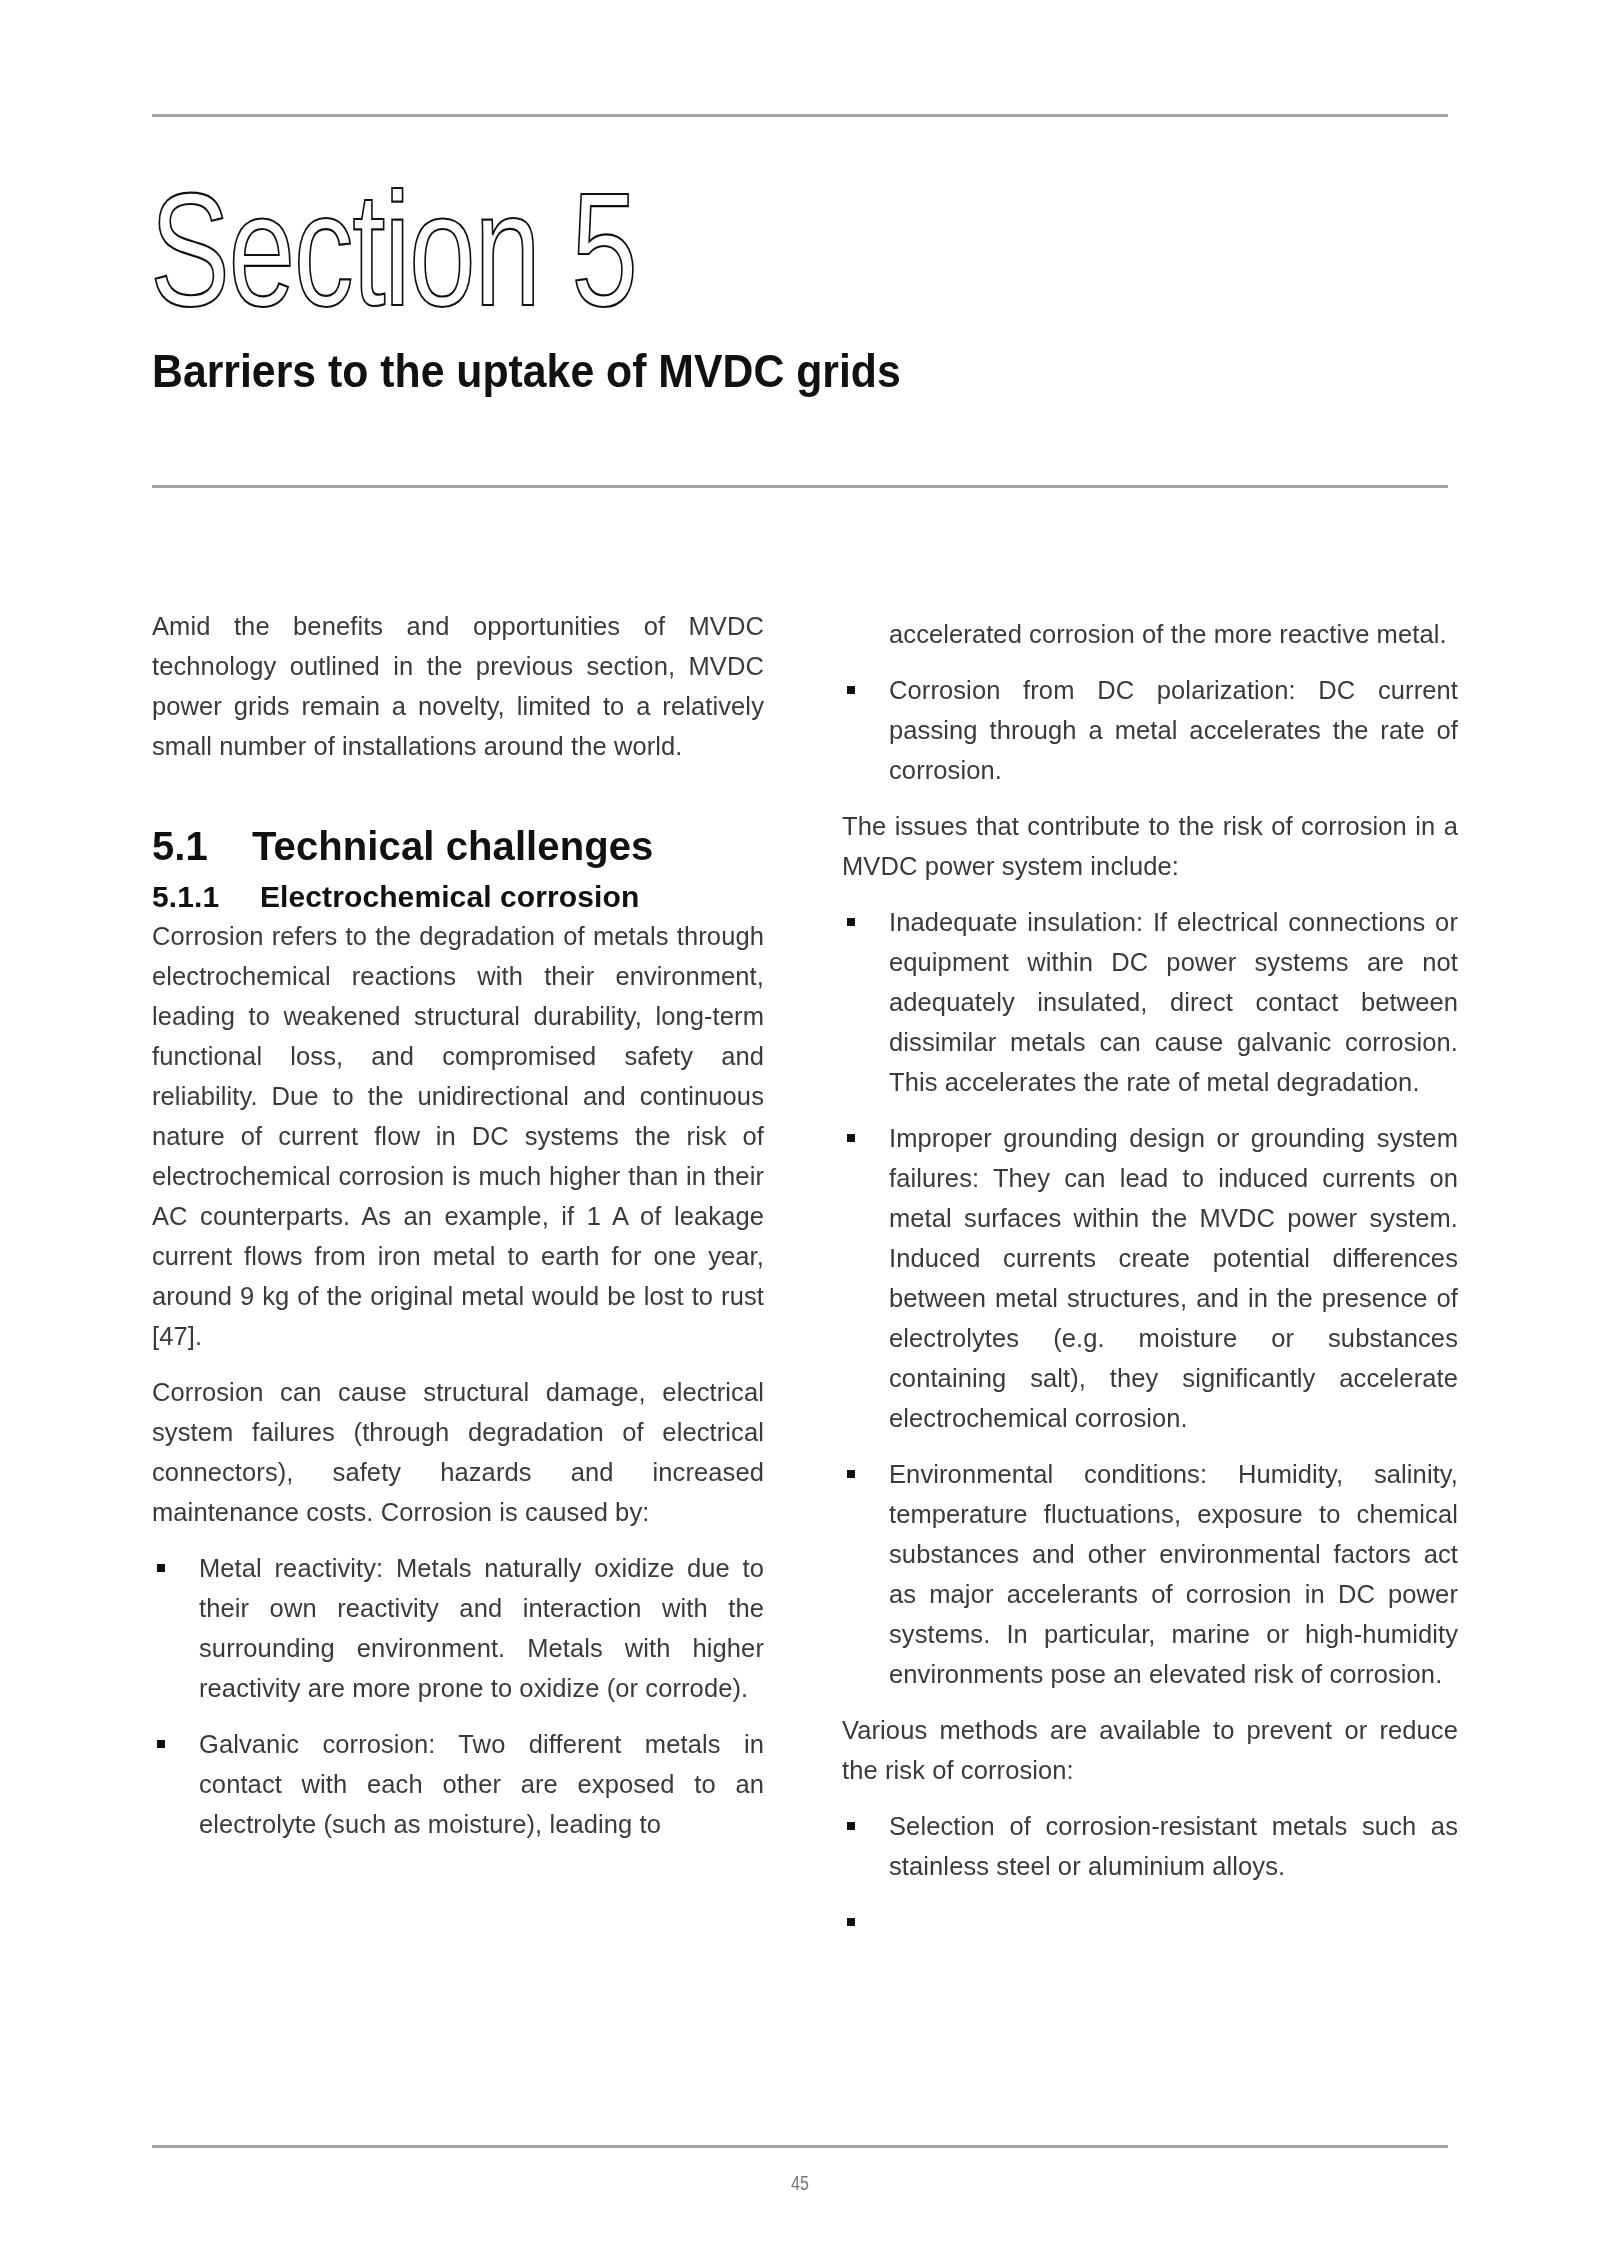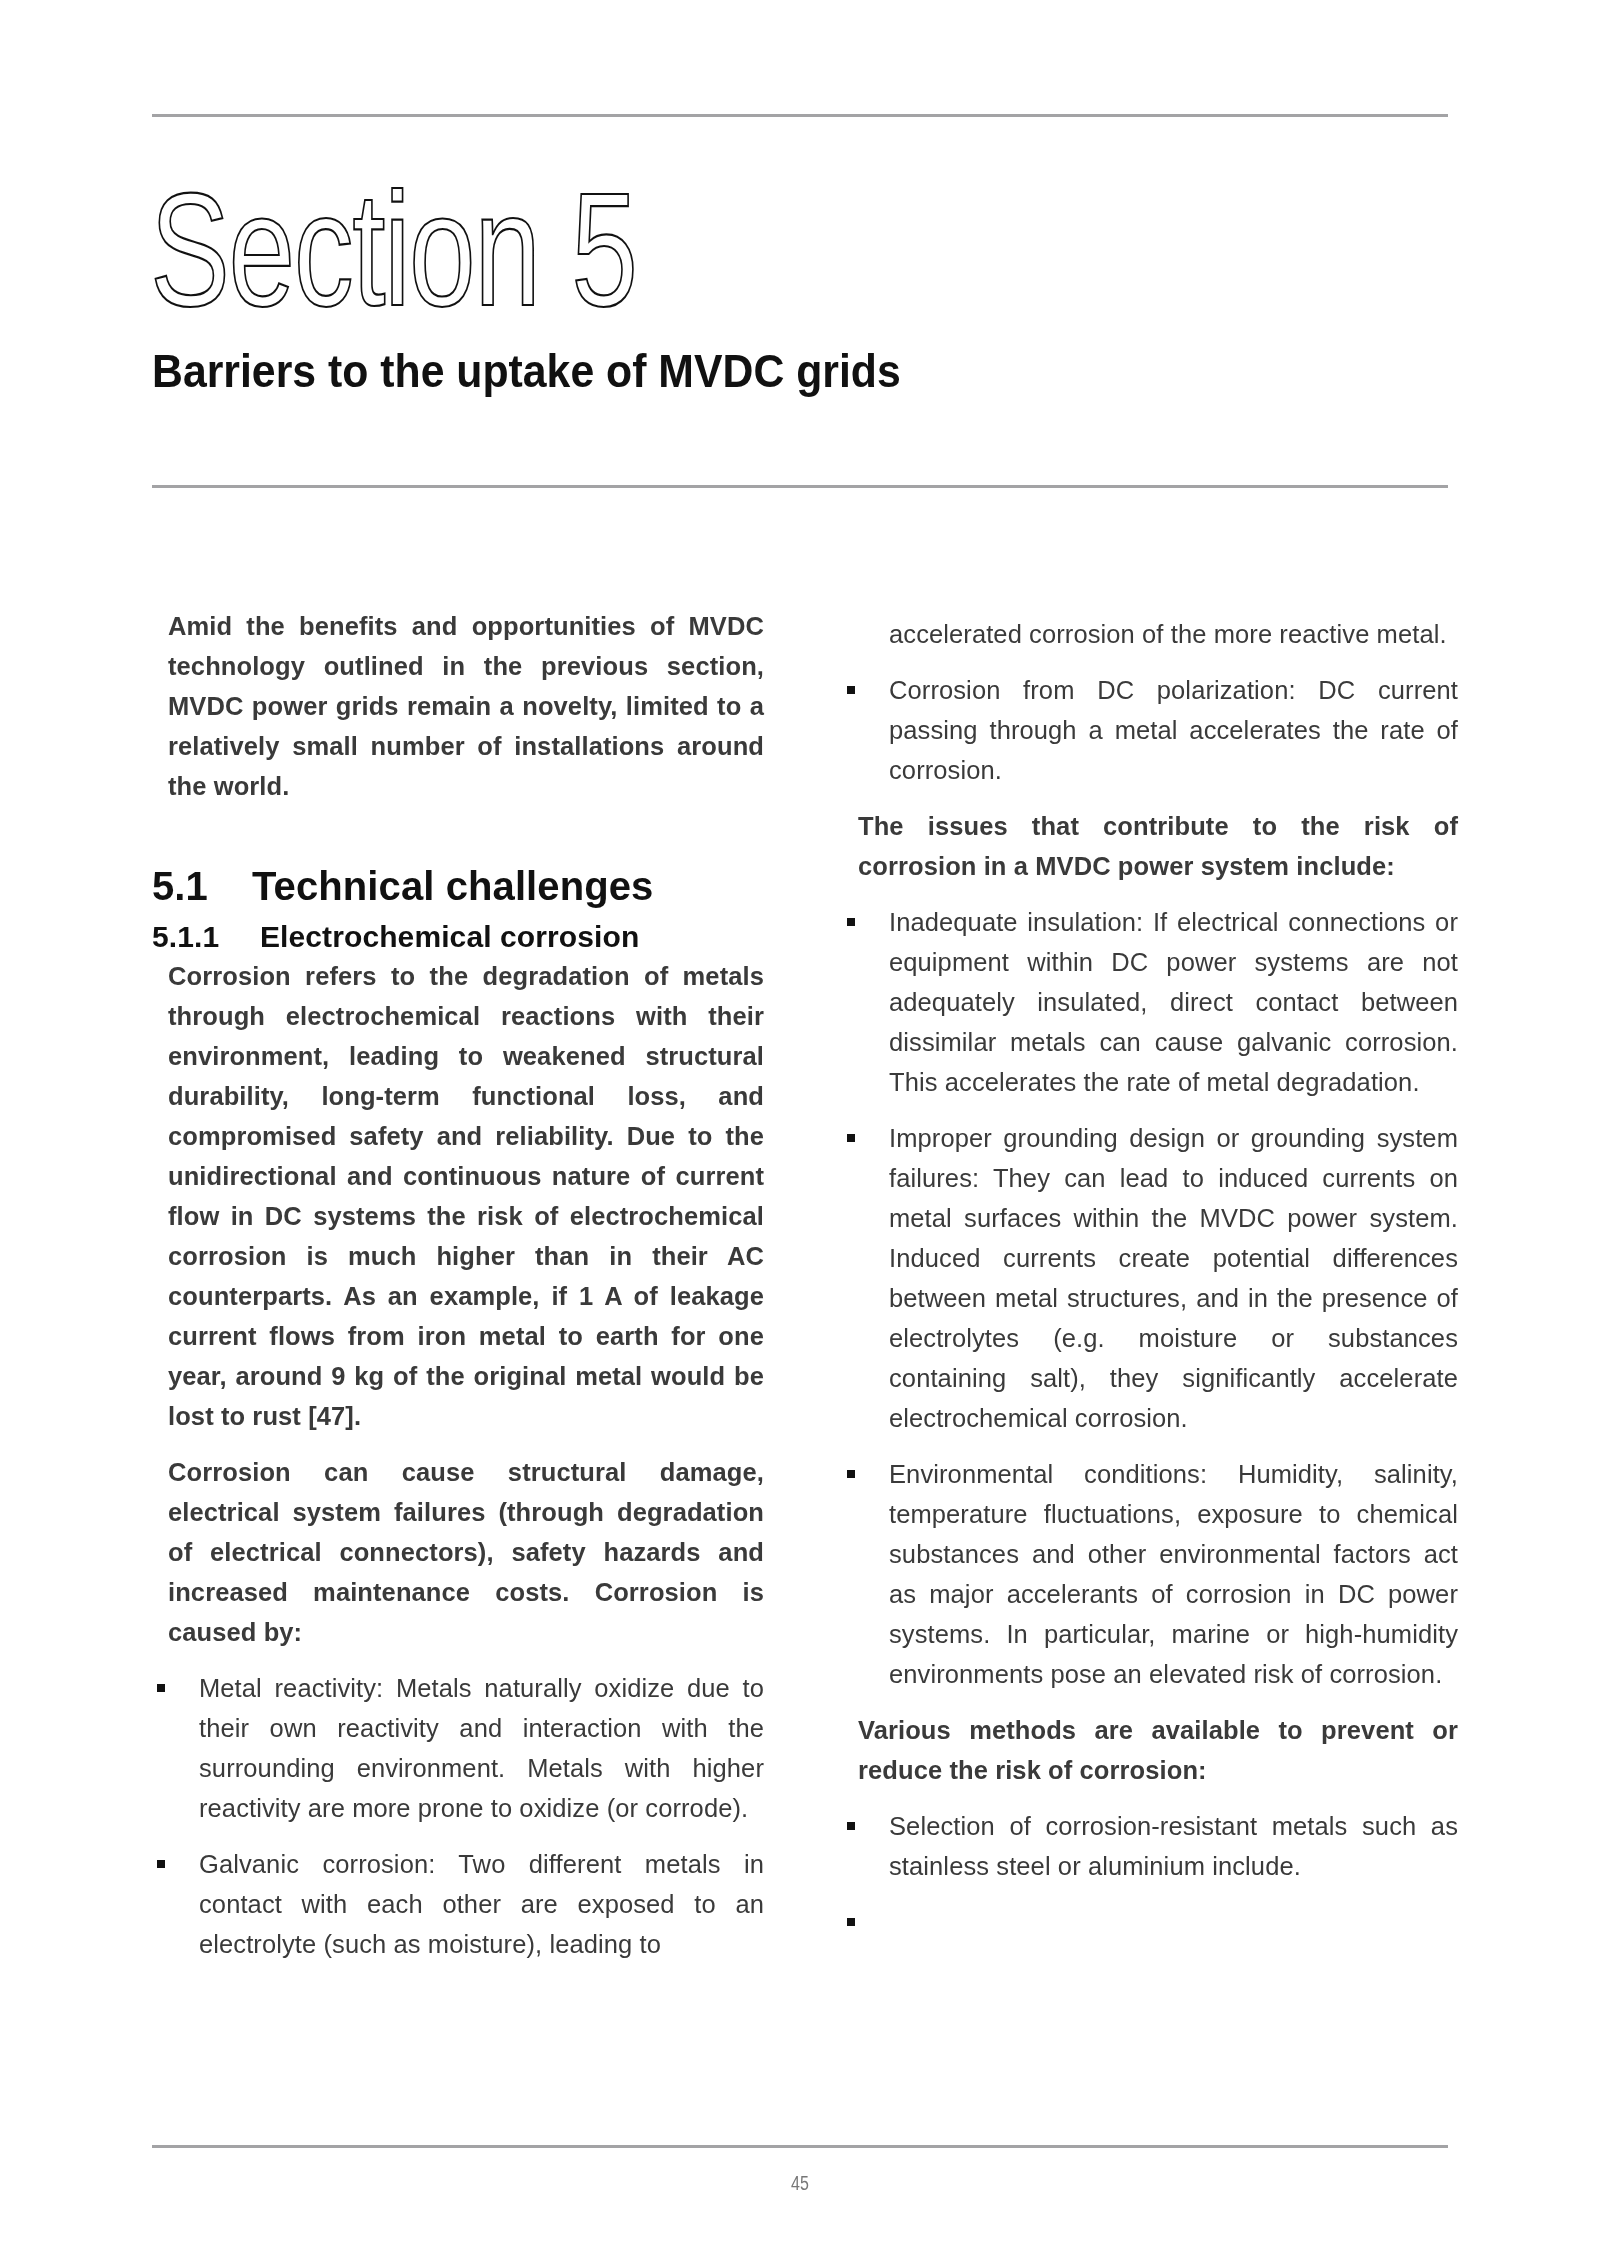--- a/index.html
+++ b/index.html
@@ -24,21 +24,21 @@
     font-family: "Liberation Sans", sans-serif; font-weight: 700;
     font-size: 46px; line-height: 1; color: #111111;
     transform: scaleX(0.93); transform-origin: left top; white-space: nowrap;
   }
 
   .col { position: absolute; top: 606px; font-size: 25.5px; line-height: 40px;
          color: #3a3a3a; text-align: justify; letter-spacing: 0.1px; }
   .col.left { left: 152px; width: 612px; }
   .col.right { left: 842px; width: 616px; top: 606px; }
 
-  .col p { margin: 0 0 16px 16px; font-weight: bold; }
+  .col p { margin: 0 0 16px 0; }
   .col ul { list-style: none; margin: 0 0 16px 0; padding: 0; }
   .col li { position: relative; padding-left: 47px; margin: 8px 0 16px 0; }
   .col li .bullet { position: absolute; left: 5px; top: 16px; width: 8px; height: 8px; background: #111; }
   .col li.cont { padding-left: 47px; }
 
   .h2 { font-weight: 700; font-size: 40px; line-height: 40px; color: #111; margin: 60px 0 0 0;
         text-align: left; white-space: nowrap; }
   .h2 .num { display: inline-block; width: 100px; }
   .h3 { font-weight: 700; font-size: 30px; line-height: 42px; color: #111; margin: 10px 0 -2px 0;
         text-align: left; white-space: nowrap; }
@@ -108,21 +108,21 @@
       <span class="bullet"></span>
       <span>Environmental conditions: Humidity, salinity, temperature fluctuations, exposure to chemical substances and other environmental factors act as major accelerants of corrosion in DC power systems. In particular, marine or high-humidity environments pose an elevated risk of corrosion.</span>
     </li>
   </ul>
 
   <p>Various methods are available to prevent or reduce the risk of corrosion:</p>
 
   <ul>
     <li>
       <span class="bullet"></span>
-      <span>Selection of corrosion-resistant metals such as stainless steel or aluminium include.</span>
+      <span>Selection of corrosion-resistant metals such as stainless steel or aluminium alloys.</span>
     </li>
     <li>
       <span class="bullet"></span>
     </li>
   </ul>
 </div>
 
 <div class="rule bottom"></div>
 <div class="page-number">45</div>
 

